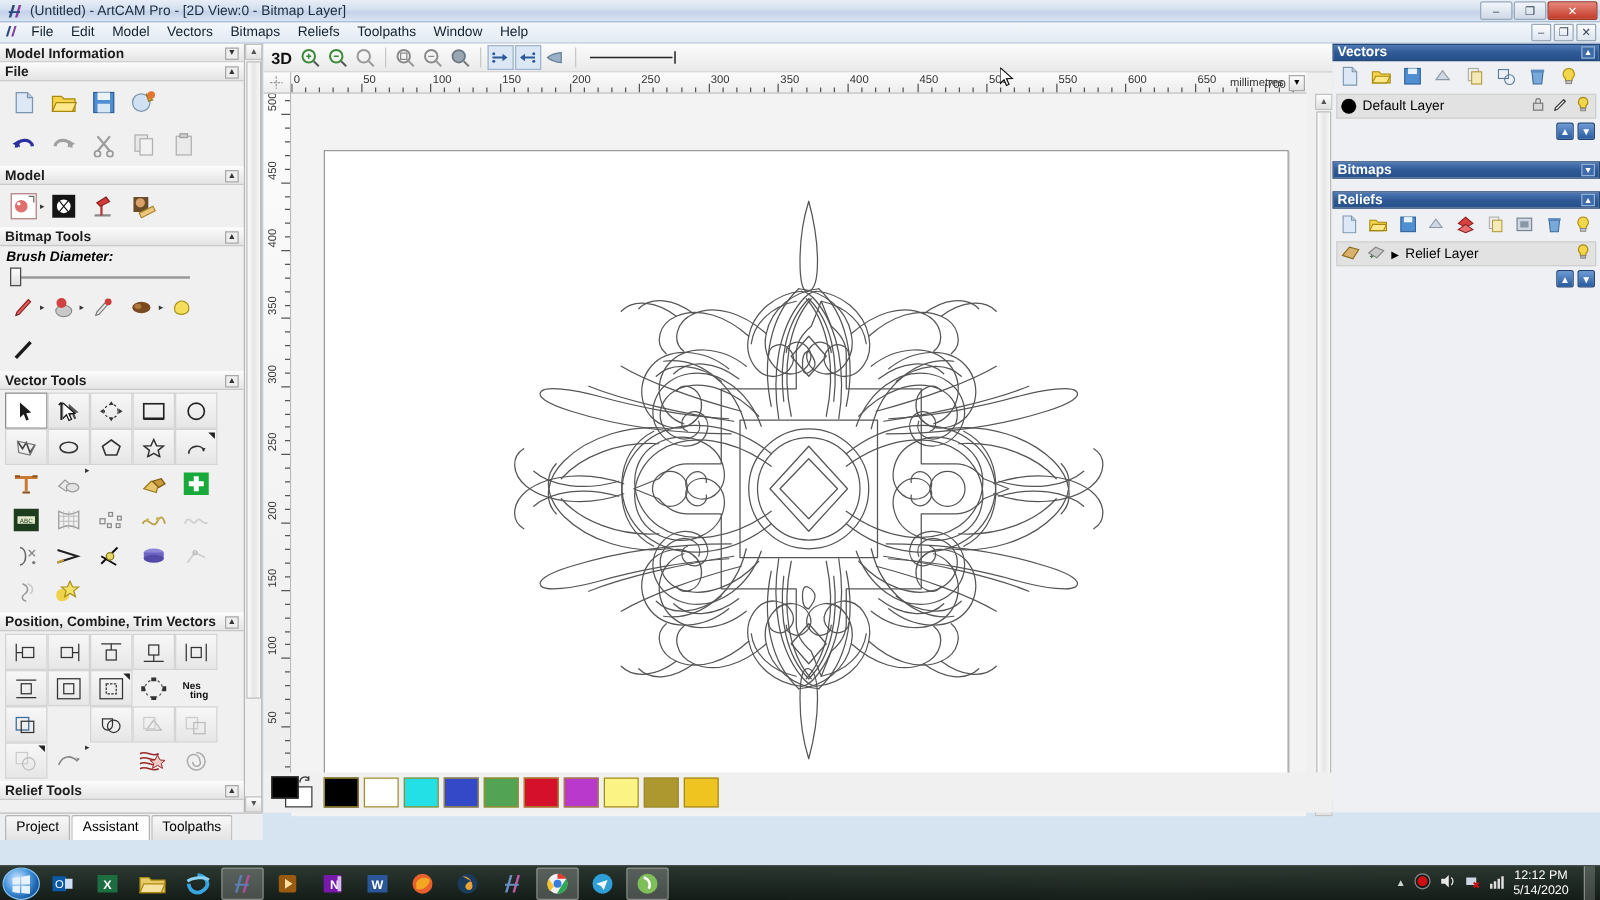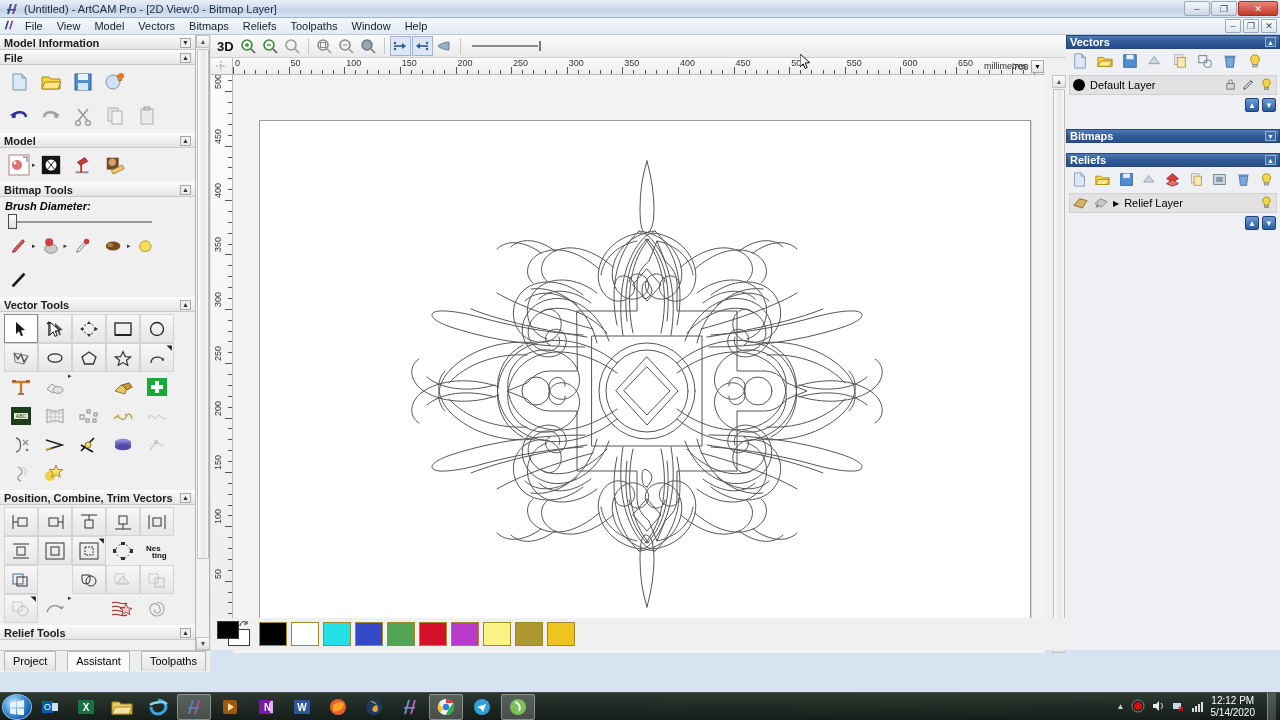--- a/index.html
+++ b/index.html
@@ -77,21 +77,21 @@
     background:linear-gradient(to bottom,#fff,#e0e0e0); border:1px solid #4a4a4a;}
 
   .grid5{ display:grid; grid-template-columns:repeat(5,34px); padding:2px 4px; }
   .gcell{ width:34px;height:29px; display:flex;align-items:center;justify-content:center; position:relative;}
   .gcell.btnbg{ background:linear-gradient(to bottom,#f7f7f7,#e6e6e6); border:1px solid #d4d4d4;}
   .gcell.sel{ background:#ffffff; border:1px solid #8a8a8a;}
   .gcell .flag{ position:absolute; right:1px; top:0px; font-size:7px; color:#222;}
 
   .bottom-tabs{
     position:absolute; left:0; top:650px; width:210px; height:22px;
-    background:#eceef0; display:flex; align-items:flex-start; padding-left:4px; gap:11px;
+    background:#eceef0; display:flex; align-items:center; padding-left:4px; gap:1px;
     border-top:1px solid #c0c0c0;
   }
   .btab{
     padding:3px 8px 4px 8px; font-size:11px; border:1px solid #b5b5b5; border-bottom:none;
     background:linear-gradient(to bottom,#f8f8f8,#e3e3e3); border-radius:2px 2px 0 0;
   }
   .btab.active{ background:#fdfdfd; font-weight:normal; }
 
   
   .center{ position:absolute; left:211px; top:35px; width:855px; height:615px; background:#f0f0f0;}
@@ -226,21 +226,21 @@
   </div>
 
   <div class="menubar">
     <div class="m-icon">
       <svg width="14" height="12" viewBox="0 0 16 14">
         <path d="M3 12 L6 2 L8 2 L5 12 Z" fill="#2b4a7a"></path>
         <path d="M8 12 L11 2 L13 2 L10 12 Z" fill="#8a3fa0"></path>
       </svg>
     </div>
     <div class="mi">File</div>
-    <div class="mi">View</div>
+    <div class="mi">Edit</div>
     <div class="mi">Model</div>
     <div class="mi">Vectors</div>
     <div class="mi">Bitmaps</div>
     <div class="mi">Reliefs</div>
     <div class="mi">Toolpaths</div>
     <div class="mi">Window</div>
     <div class="mi">Help</div>
     <div class="mdi-btns">
       <div class="mdi-btn">–</div>
       <div class="mdi-btn">❐</div>

